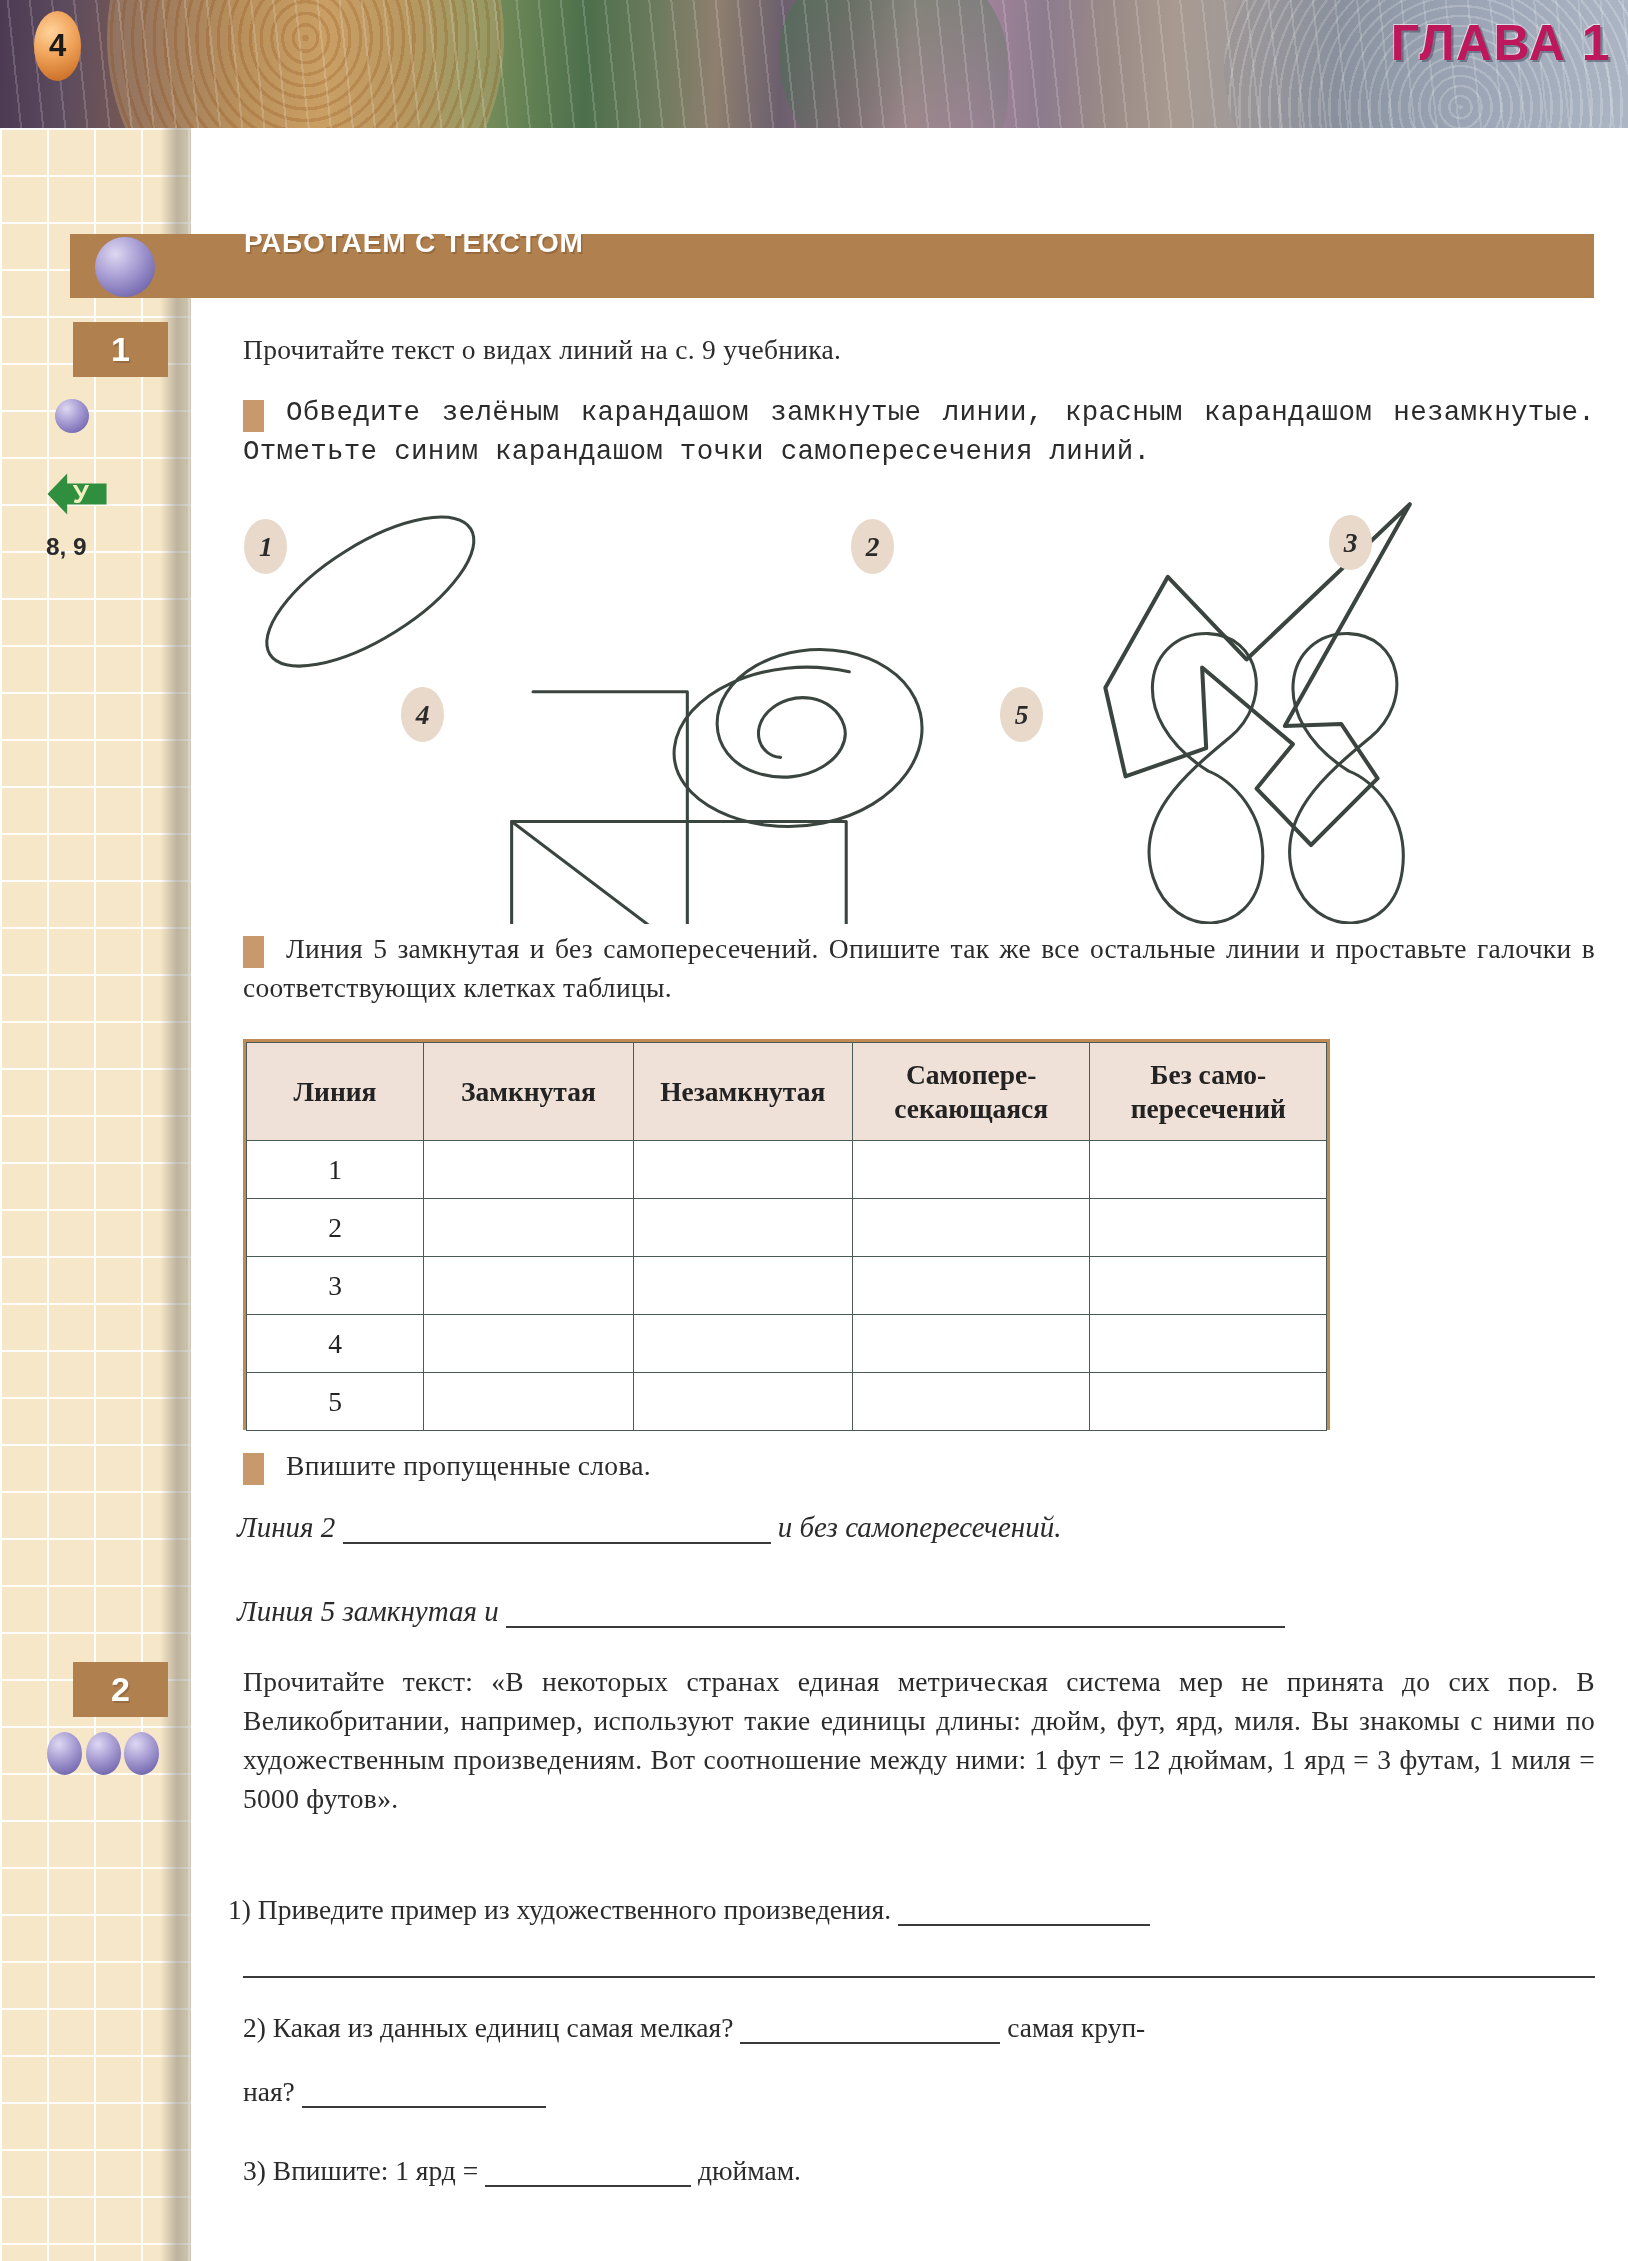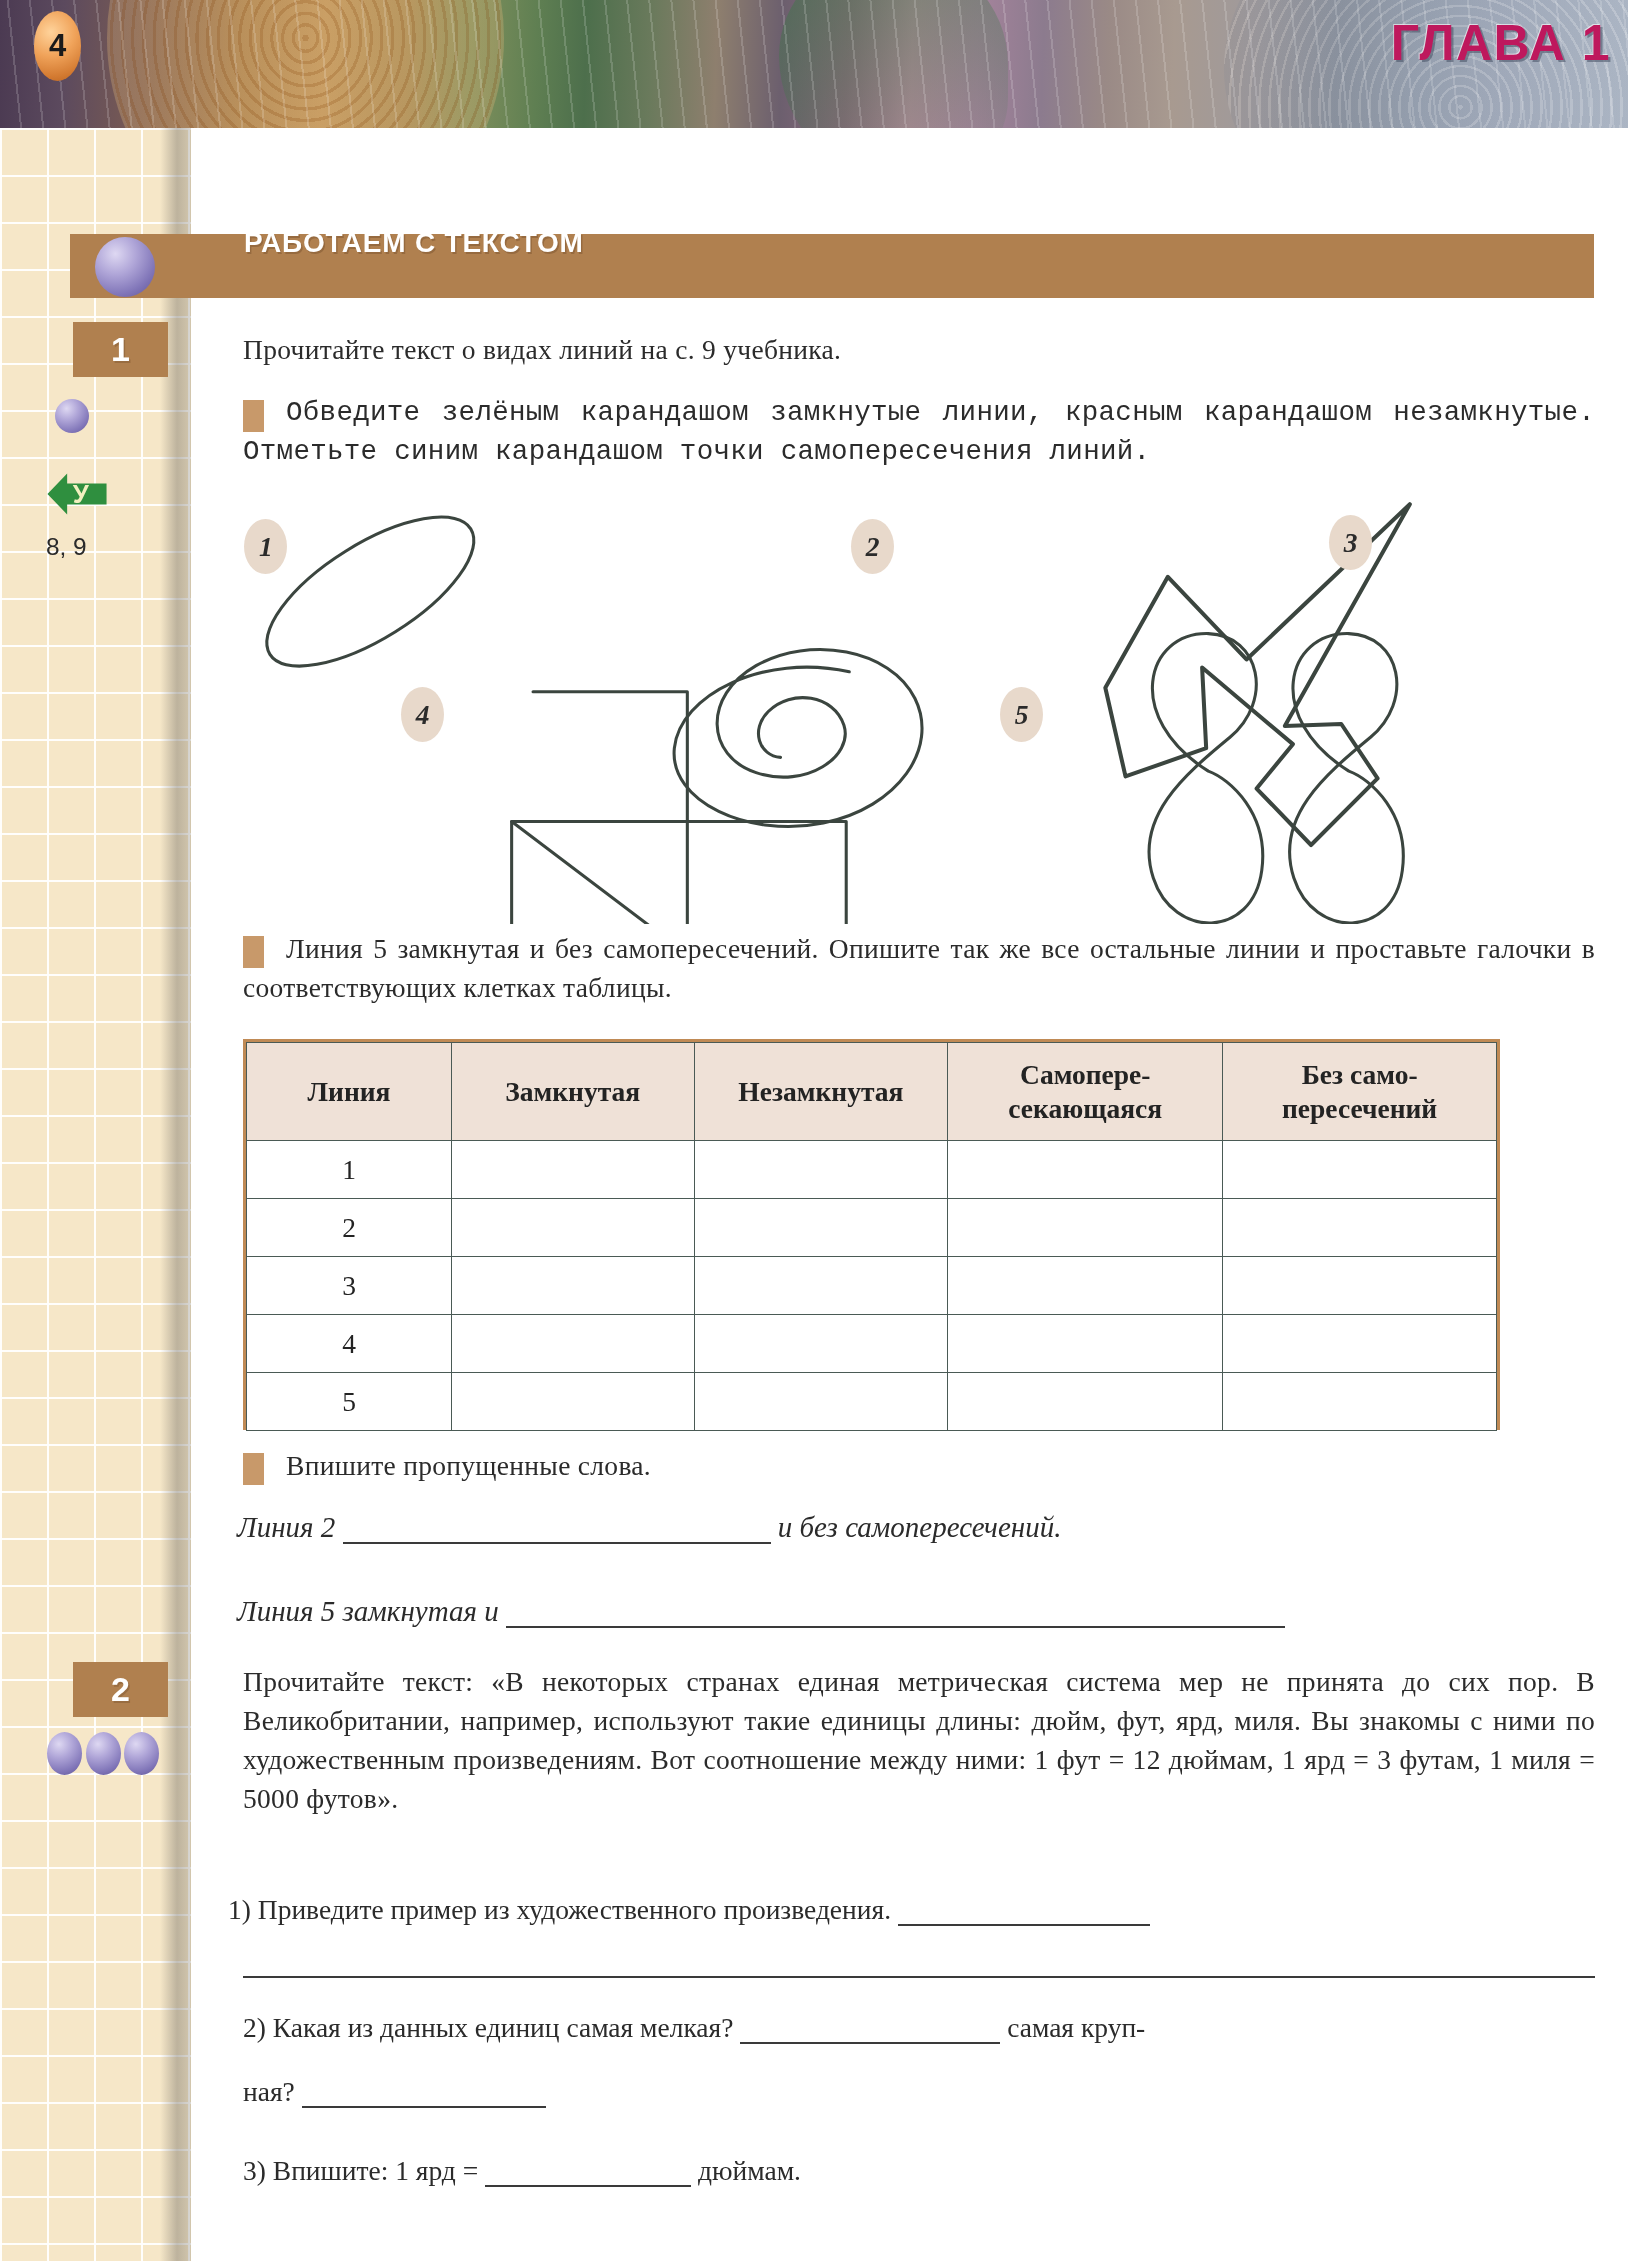--- a/index.html
+++ b/index.html
@@ -205,21 +205,21 @@
   .green-arrow {
     position: absolute;
     left: 47px; top: 469px;
     width: 60px; height: 50px;
   }
   .green-arrow svg { display:block; }
   .pages-ref {
     position: absolute;
     left: 46px; top: 533px;
     font-family: "Liberation Sans", sans-serif;
-    font-weight: 400; font-size: 24.4px; color: #2a2a2a;
+    font-weight: 700; font-size: 24.4px; color: #2a2a2a;
   }
 
   
   .body-text {
     position: absolute;
     color: #2b2b2b;
     font-size: 27.5px;
     line-height: 1.42;
     letter-spacing: 0.3px;
   }
@@ -280,21 +280,21 @@
   #lbl-1 { left: 15.3px; top: 23px; }
   #lbl-2 { left: 622px; top: 23px; }
   #lbl-3 { left: 1100px; top: 19px; }
   #lbl-4 { left: 172px; top: 191px; }
   #lbl-5 { left: 771px; top: 191px; }
 
   
   .tbl-wrap {
     position: absolute;
     left: 243px; top: 1039px;
-    width: 1257px; height: 391px;
+    width: 1087px; height: 391px;
     border: 3.1px solid #c08a55;
     background: #c2410c;
   }
   table.lines-table {
     width: 100%; height: 100%;
     border-collapse: collapse;
     table-layout: fixed;
   }
   table.lines-table th {
     background: #efe1d7;

